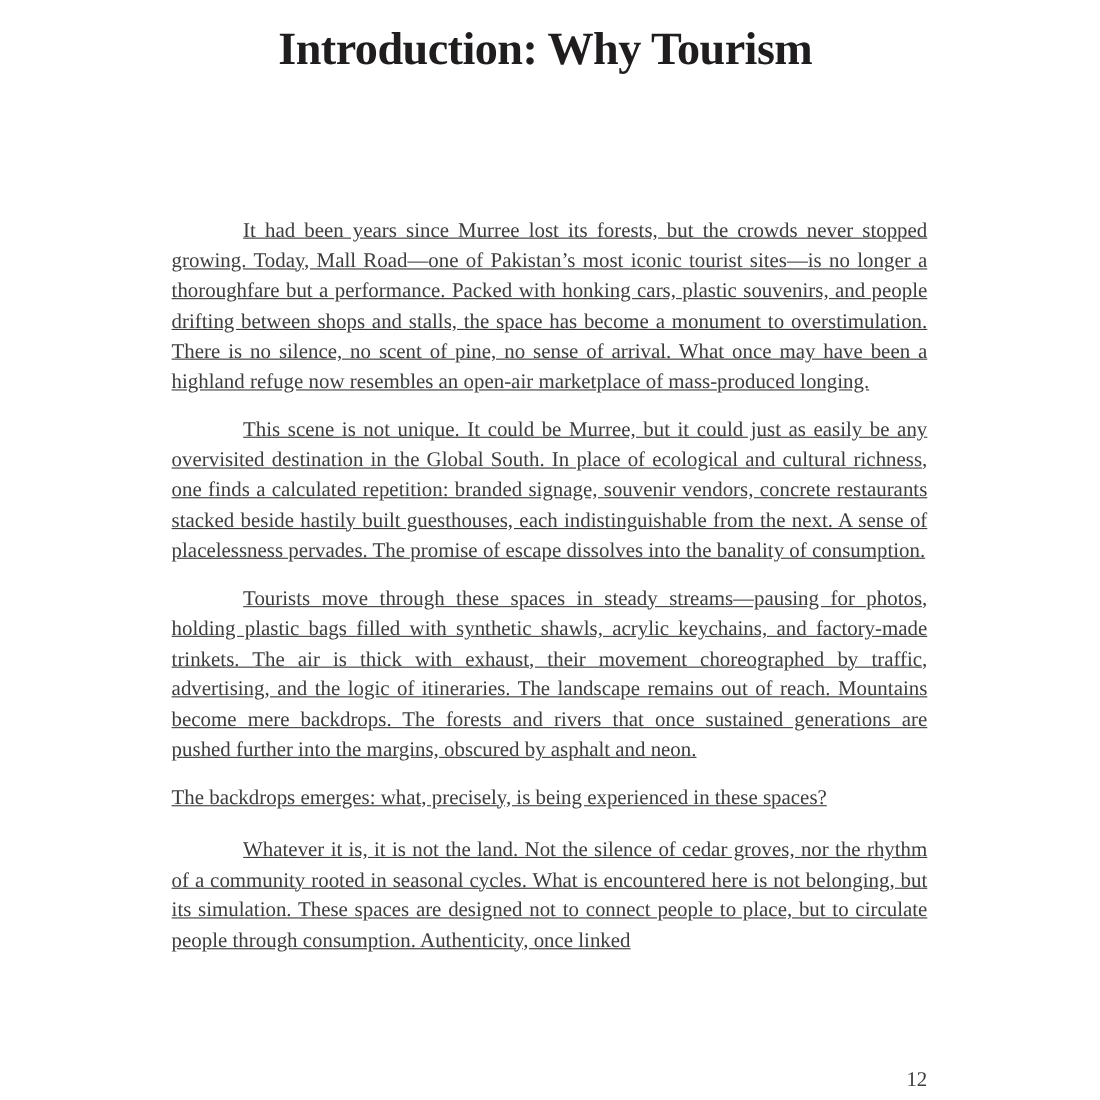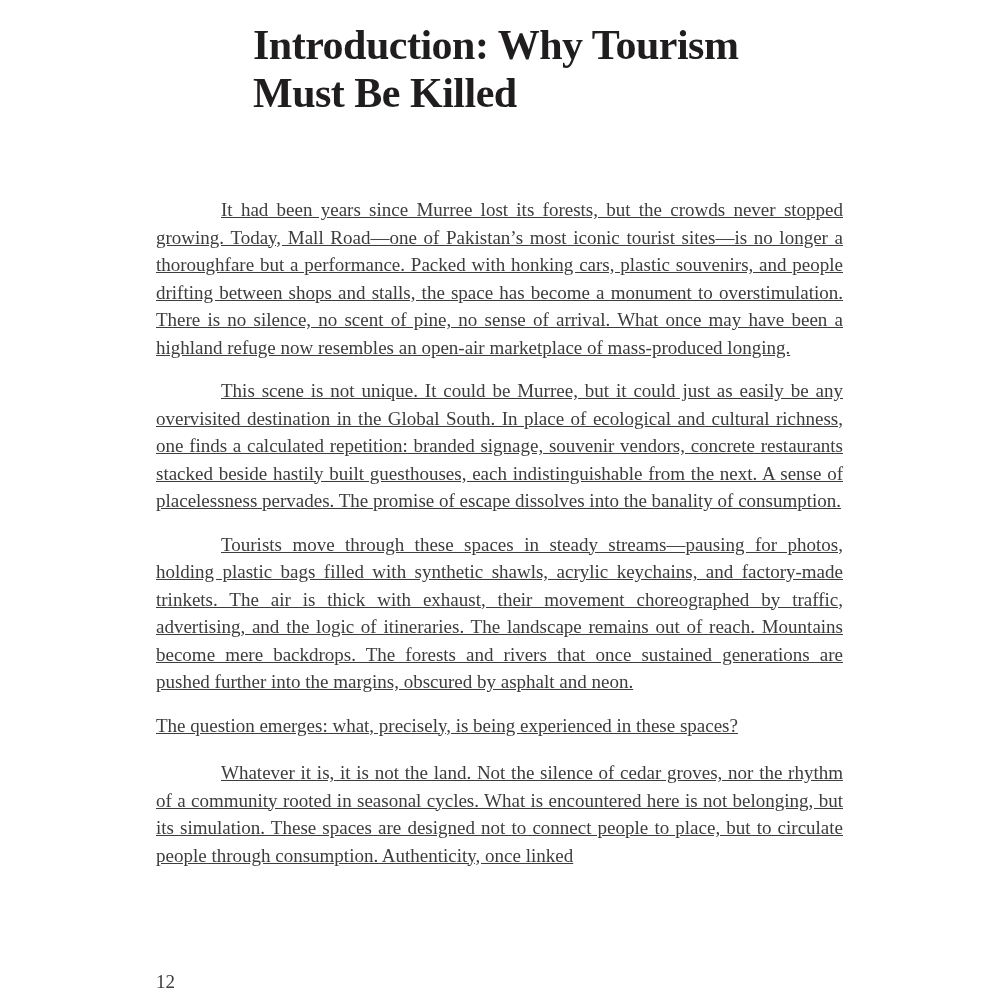--- a/index.html
+++ b/index.html
@@ -50,38 +50,37 @@
   .body-text p.no-indent {
     text-indent: 0;
     margin-top: 4px;
     margin-bottom: 20px;
   }
   .page-number {
     position: absolute;
     left: 156px;
     width: 687px;
     top: 971px;
-    text-align: left;
+    text-align: right;
     color: #3e3c3d;
     font-size: 19px;
   }
 </style>
 </head>
 <body>
 
 <div class="page">
 
   <h1 class="chapter-title">
     <span class="title-line">Introduction: Why Tourism</span>
-    <span class="title-line">Must Be Killed</span>
   </h1>
 
   <div class="body-text">
     <p class="indent">It had been years since Murree lost its forests, but the crowds never stopped growing. Today, Mall Road—one of Pakistan’s most iconic tourist sites—is no longer a thoroughfare but a performance. Packed with honking cars, plastic souvenirs, and people drifting between shops and stalls, the space has become a monument to overstimulation. There is no silence, no scent of pine, no sense of arrival. What once may have been a highland refuge now resembles an open-air marketplace of mass-produced longing.</p>
     <p class="indent">This scene is not unique. It could be Murree, but it could just as easily be any overvisited destination in the Global South. In place of ecological and cultural richness, one finds a calculated repetition: branded signage, souvenir vendors, concrete restaurants stacked beside hastily built guesthouses, each indistinguishable from the next. A sense of placelessness pervades. The promise of escape dissolves into the banality of consumption.</p>
     <p class="indent">Tourists move through these spaces in steady streams—pausing for photos, holding plastic bags filled with synthetic shawls, acrylic keychains, and factory-made trinkets. The air is thick with exhaust, their movement choreographed by traffic, advertising, and the logic of itineraries. The landscape remains out of reach. Mountains become mere backdrops. The forests and rivers that once sustained generations are pushed further into the margins, obscured by asphalt and neon.</p>
-    <p class="no-indent">The question emerges: what, precisely, is being experienced in these spaces?</p>
+    <p class="no-indent">The backdrops emerges: what, precisely, is being experienced in these spaces?</p>
     <p class="indent">Whatever it is, it is not the land. Not the silence of cedar groves, nor the rhythm of a community rooted in seasonal cycles. What is encountered here is not belonging, but its simulation. These spaces are designed not to connect people to place, but to circulate people through consumption. Authenticity, once linked</p>
   </div>
 
   <div class="page-number">12</div>
 
 </div>
 
 </body></html>

